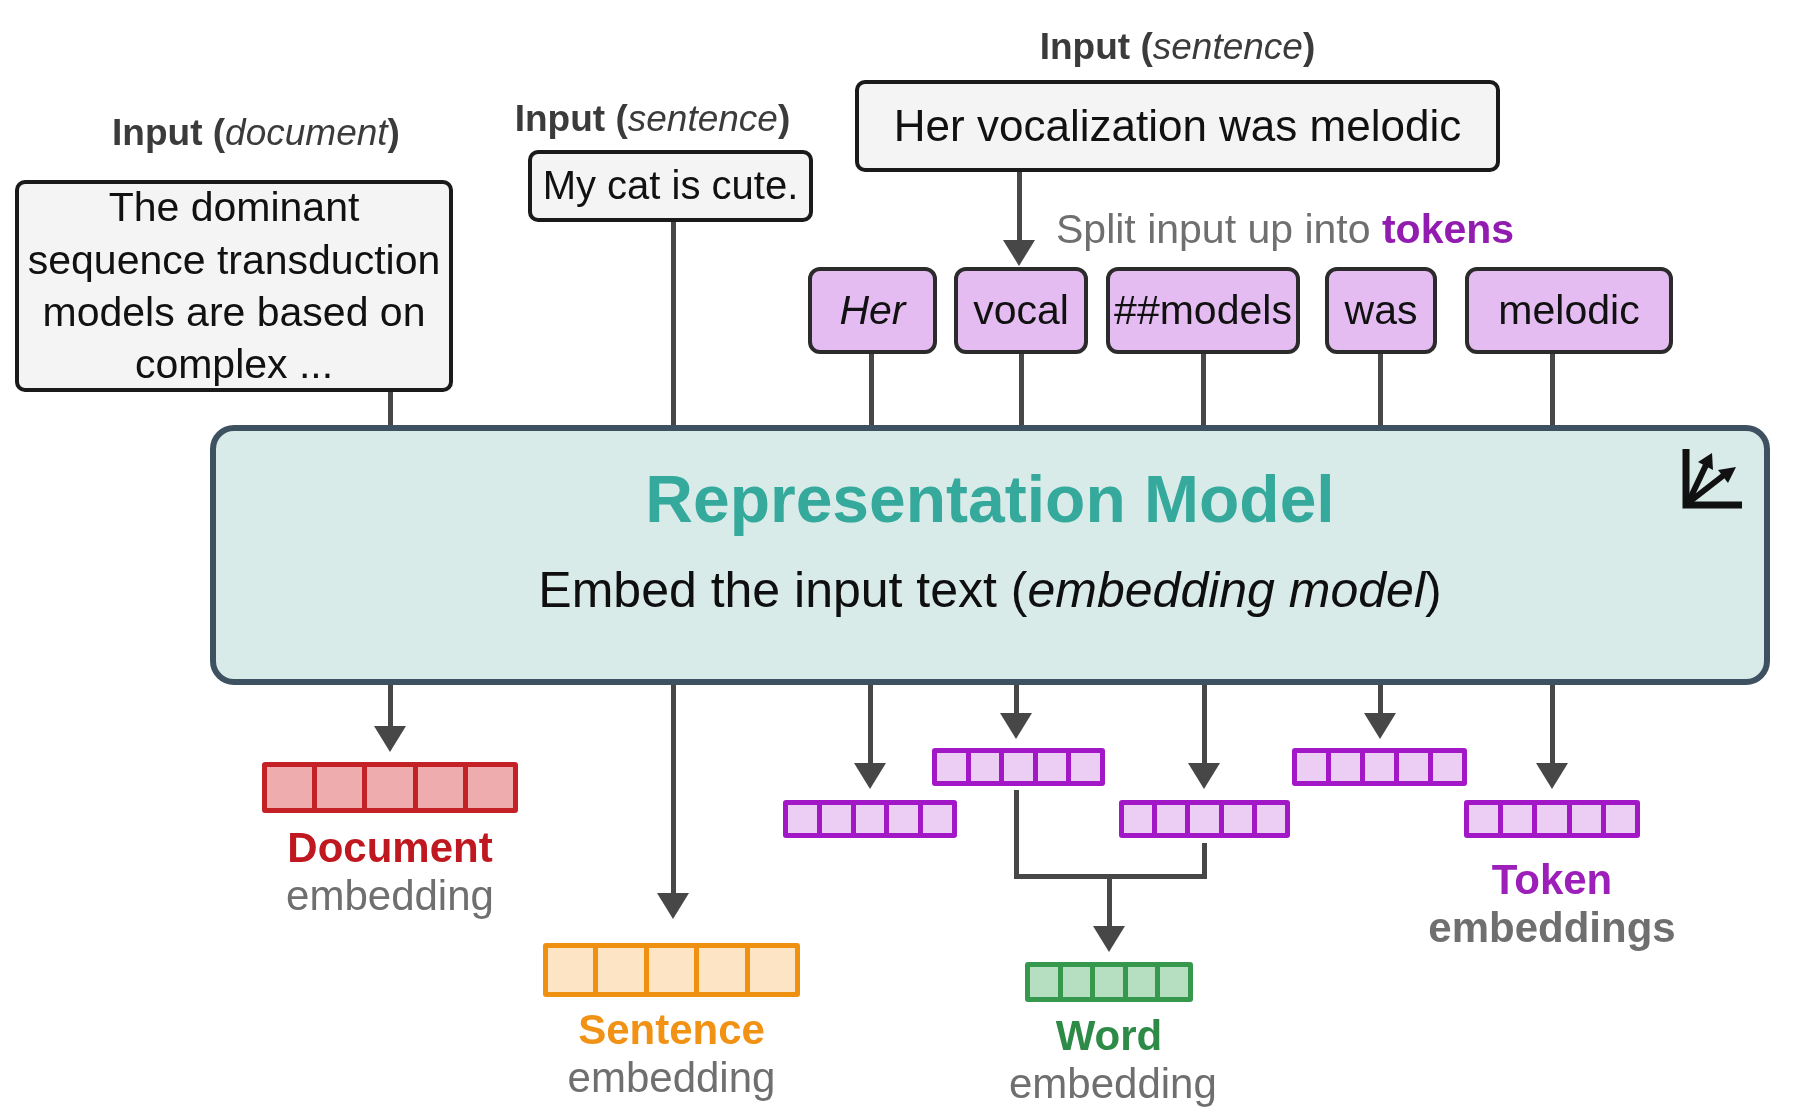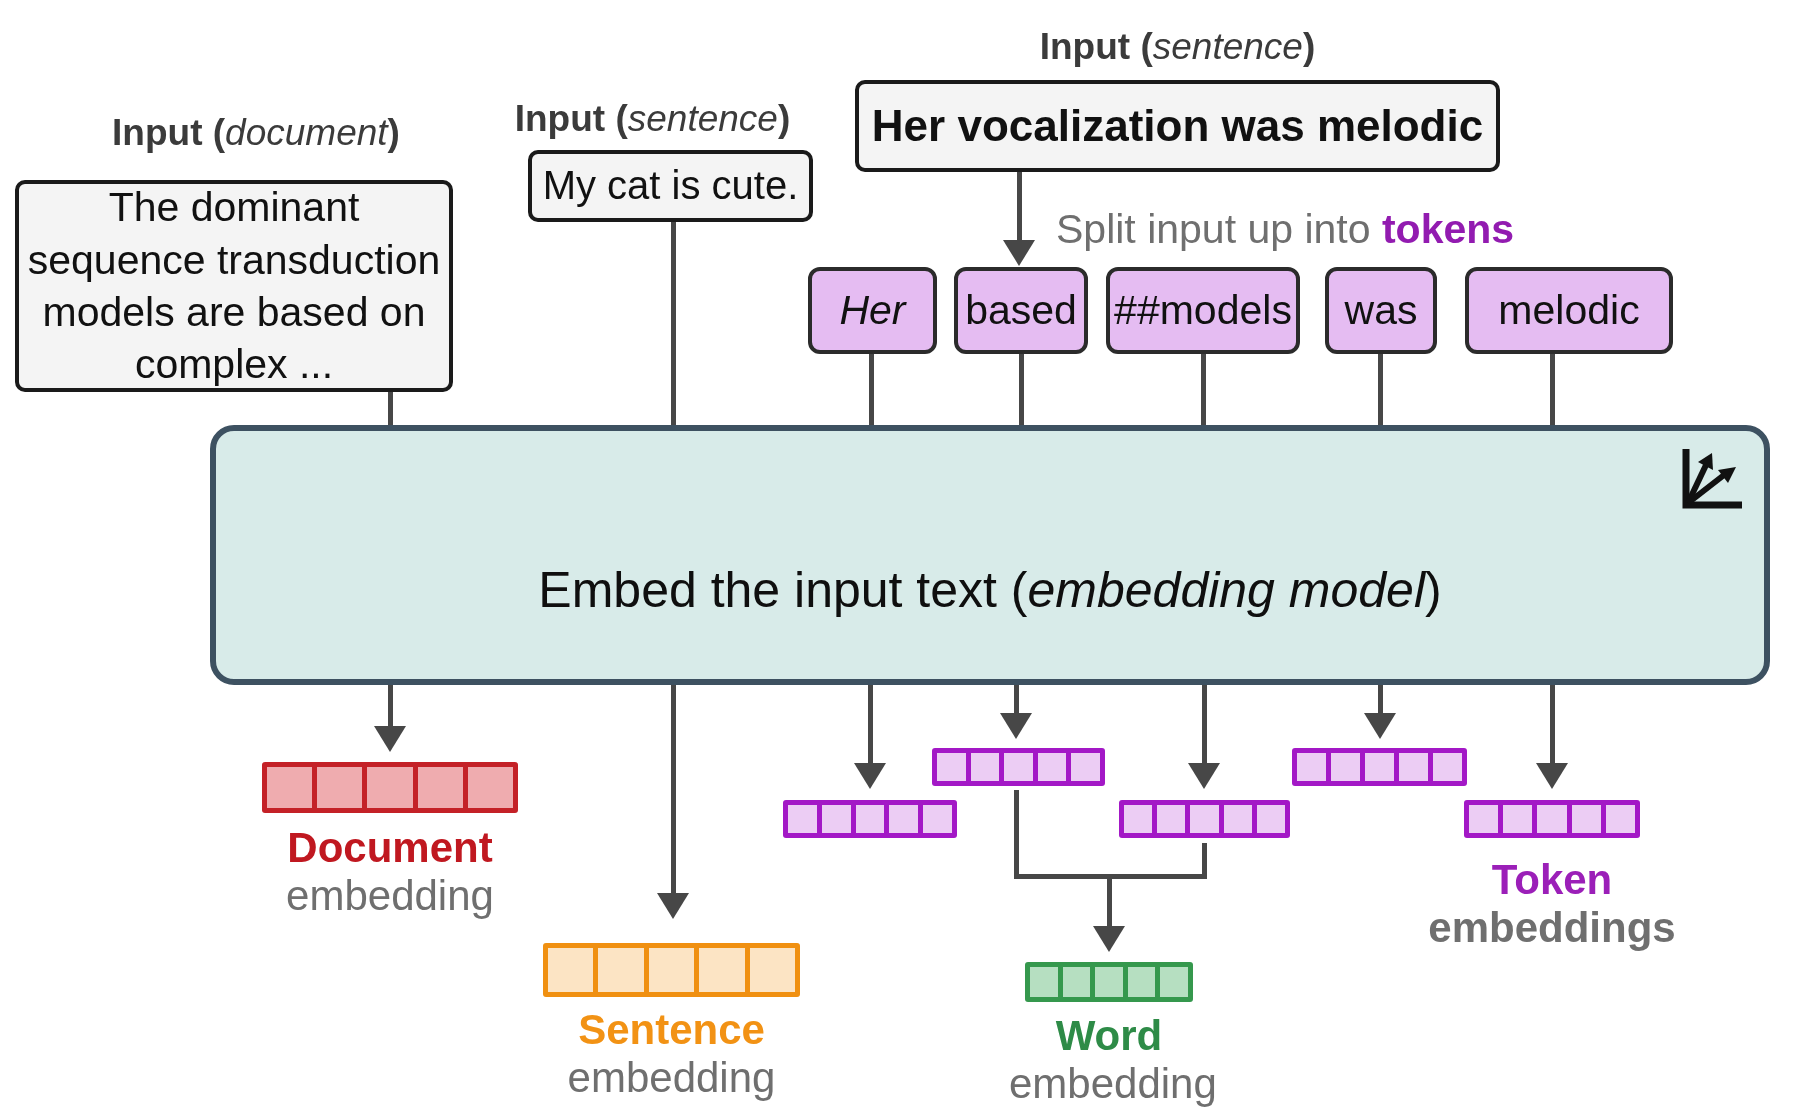--- a/index.html
+++ b/index.html
@@ -48,41 +48,42 @@
   </div>
   <div class="vline" style="left:388px;top:392px;height:33px;"></div>
 
   <div class="io-label" style="left:480px;top:98px;width:345px;"><span>Input (</span><span class="w">sentence</span><span>)</span></div>
   <div class="input-box" style="left:528px;top:150px;width:285px;height:72px;font-size:40px;">
     <span>My cat is cute.</span>
   </div>
   <div class="vline" style="left:671px;top:222px;height:203px;"></div>
 
   <div class="io-label" style="left:855px;top:26px;width:645px;"><span>Input (</span><span class="w">sentence</span><span>)</span></div>
-  <div class="input-box" style="left:855px;top:80px;width:645px;height:92px;font-size:44px;font-weight:bold;">
+  <div class="input-box" style="left:855px;top:80px;width:645px;height:92px;font-size:44px;">
     <span>Her vocalization was melodic</span>
   </div>
 
   <div class="vline" style="left:1017px;top:172px;height:70px;"></div>
   <div class="ahead" style="left:1003px;top:240px;"></div>
   <div class="split-note" style="left:1056px;top:206px;"><span>Split input up into </span><strong>tokens</strong></div>
 
   <div class="token-box" style="left:808px;width:129px;font-style:italic;">Her</div>
-  <div class="token-box" style="left:954px;width:134px;">based</div>
+  <div class="token-box" style="left:954px;width:134px;">vocal</div>
   <div class="token-box" style="left:1106px;width:194px;">##models</div>
   <div class="token-box" style="left:1325px;width:112px;">was</div>
   <div class="token-box" style="left:1465px;width:208px;">melodic</div>
 
   <div class="vline" style="left:869px;top:354px;height:71px;"></div>
   <div class="vline" style="left:1019px;top:354px;height:71px;"></div>
   <div class="vline" style="left:1201px;top:354px;height:71px;"></div>
   <div class="vline" style="left:1378px;top:354px;height:71px;"></div>
   <div class="vline" style="left:1550px;top:354px;height:71px;"></div>
 
   <div class="model-box">
+    <div class="model-title">Representation Model</div>
     <div class="model-subtitle"><span>Embed the input text (</span><em>embedding model</em><span>)</span></div>
     <svg class="vec-icon" width="76" height="76" viewBox="0 0 76 76">
       <path d="M14 8 V64 H70" stroke="#111" stroke-width="7" fill="none"></path>
       <line x1="16" y1="62" x2="34" y2="24" stroke="#111" stroke-width="6"></line>
       <polygon points="40,12 41,29 26,21" fill="#111"></polygon>
       <line x1="16" y1="62" x2="52" y2="34" stroke="#111" stroke-width="6"></line>
       <polygon points="64,26 56,42 46,29" fill="#111"></polygon>
     </svg>
   </div>
 

